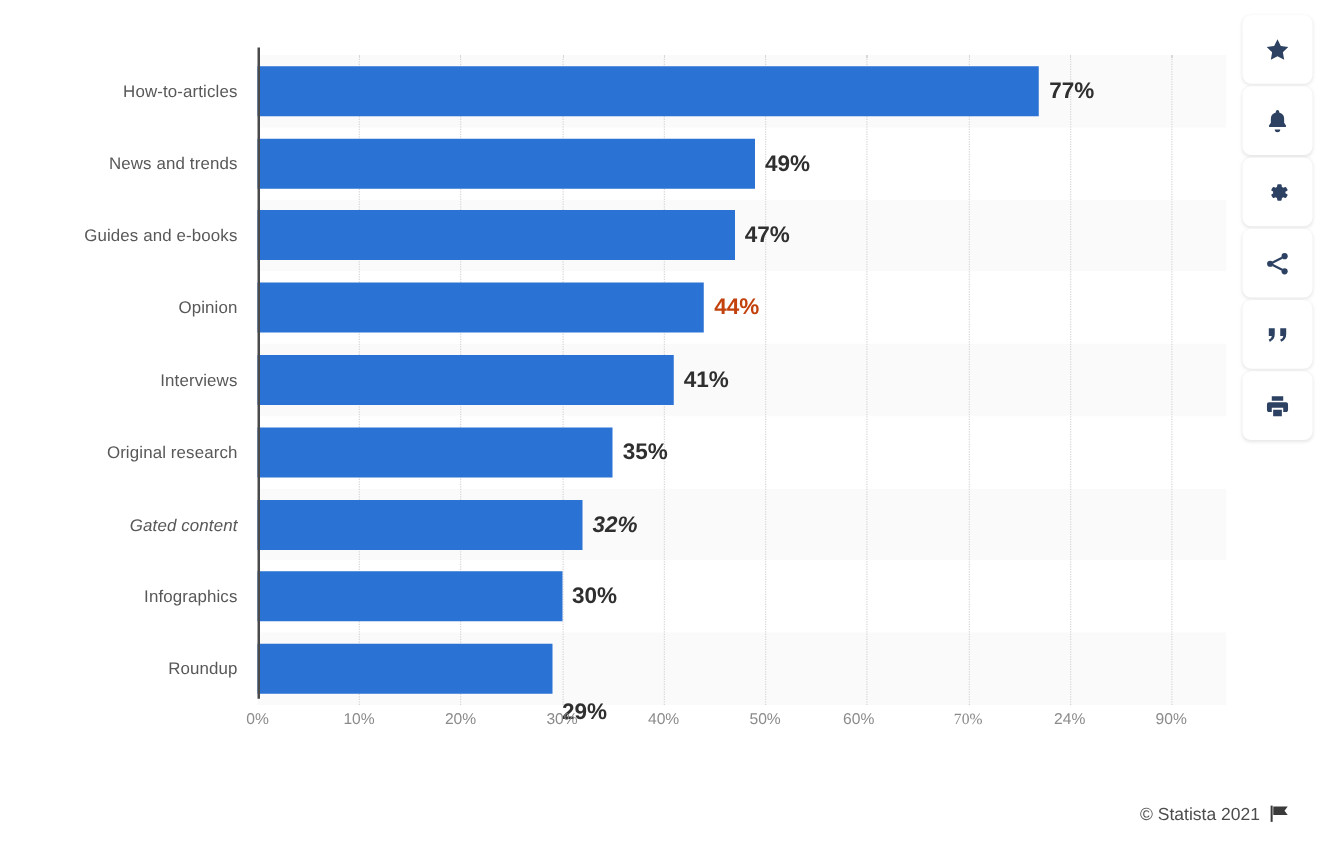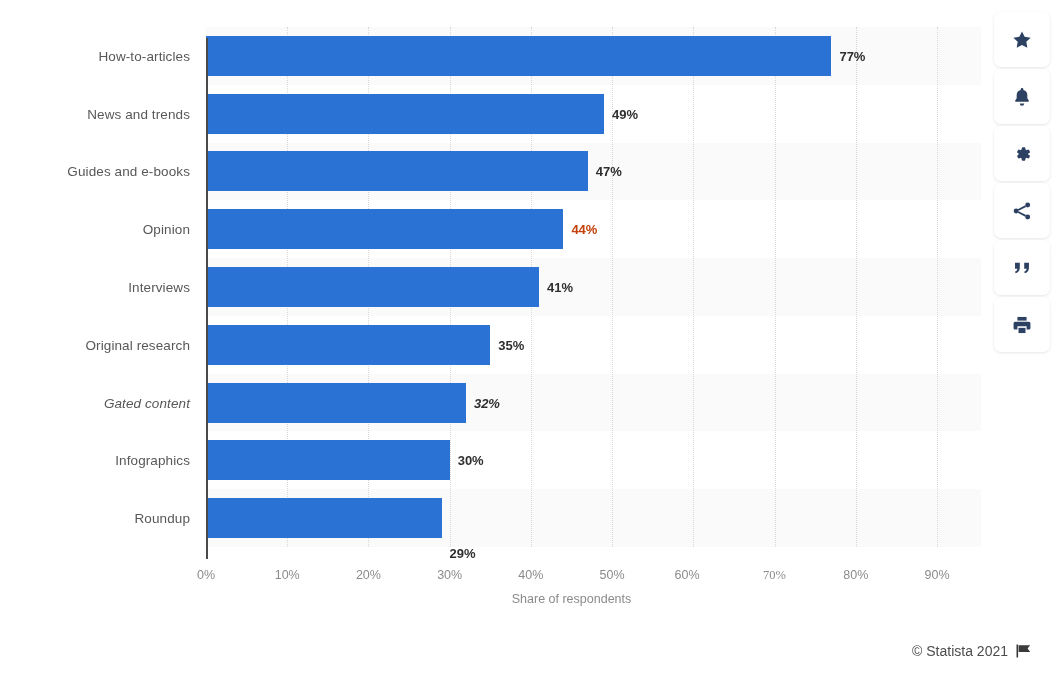--- a/index.html
+++ b/index.html
@@ -22,21 +22,21 @@
     left: 0;
     top: 0;
     width: 980px;
     height: 673px;
   }
 
   
   #plot-area {
     position: absolute;
     left: 206px;
-    top: 27px;
+    top: 44px;
     width: 731px;   
     height: 520px;
     box-sizing: border-box;
   }
 
   
   .band {
     position: absolute;
     left: 0;
     right: -44px;
@@ -87,21 +87,21 @@
     transform: translateY(-50%);
     left: 0;
     height: 40px;
     background: #2a72d4;
   }
   .bar-value {
     position: absolute;
     top: 50%;
     transform: translateY(-50%);
     margin-left: 8px;
-    font-size: 13px;
+    font-size: 18px;
     font-weight: bold;
     color: #2f2f2f;
     white-space: nowrap;
   }
 
   
   #x-axis {
     position: absolute;
     left: 206px;
     top: 559px;
@@ -241,24 +241,23 @@
 
   <div id="x-axis">
       <span class="xtick" style="left: 0px;">0%</span>
       <span class="xtick" style="left: 81.2222px;">10%</span>
       <span class="xtick" style="left: 162.444px;">20%</span>
       <span class="xtick" style="left: 243.667px;">30%</span>
       <span class="xtick" style="left: 324.889px;">40%</span>
       <span class="xtick" style="left: 406.111px;">50%</span>
       <span class="xtick" style="left: 481px;">60%</span>
       <span class="xtick" style="left: 568.556px; font-family: Liberation Serif, serif;">70%</span>
-      <span class="xtick" style="left: 649.778px;">80%</span>
+      <span class="xtick" style="left: 649.778px;">24%</span>
       <span class="xtick" style="left: 731px;">90%</span>
     </div>
-  <div id="x-axis-title">Share of respondents</div>
 </div>
 
 <div id="footer-credit">
   <span>© Statista 2021</span>
   <span class="flag-icon">
     <svg width="16" height="14" viewBox="0 0 16 14" aria-hidden="true">
       <rect x="0.5" y="0.5" width="1.6" height="13" fill="#3a3a3a"></rect>
       <path d="M2.6 1.2 L14.2 1.2 L11.6 4.6 L14.2 8.0 L2.6 8.0 Z" fill="#3a3a3a"></path>
     </svg>
   </span>

